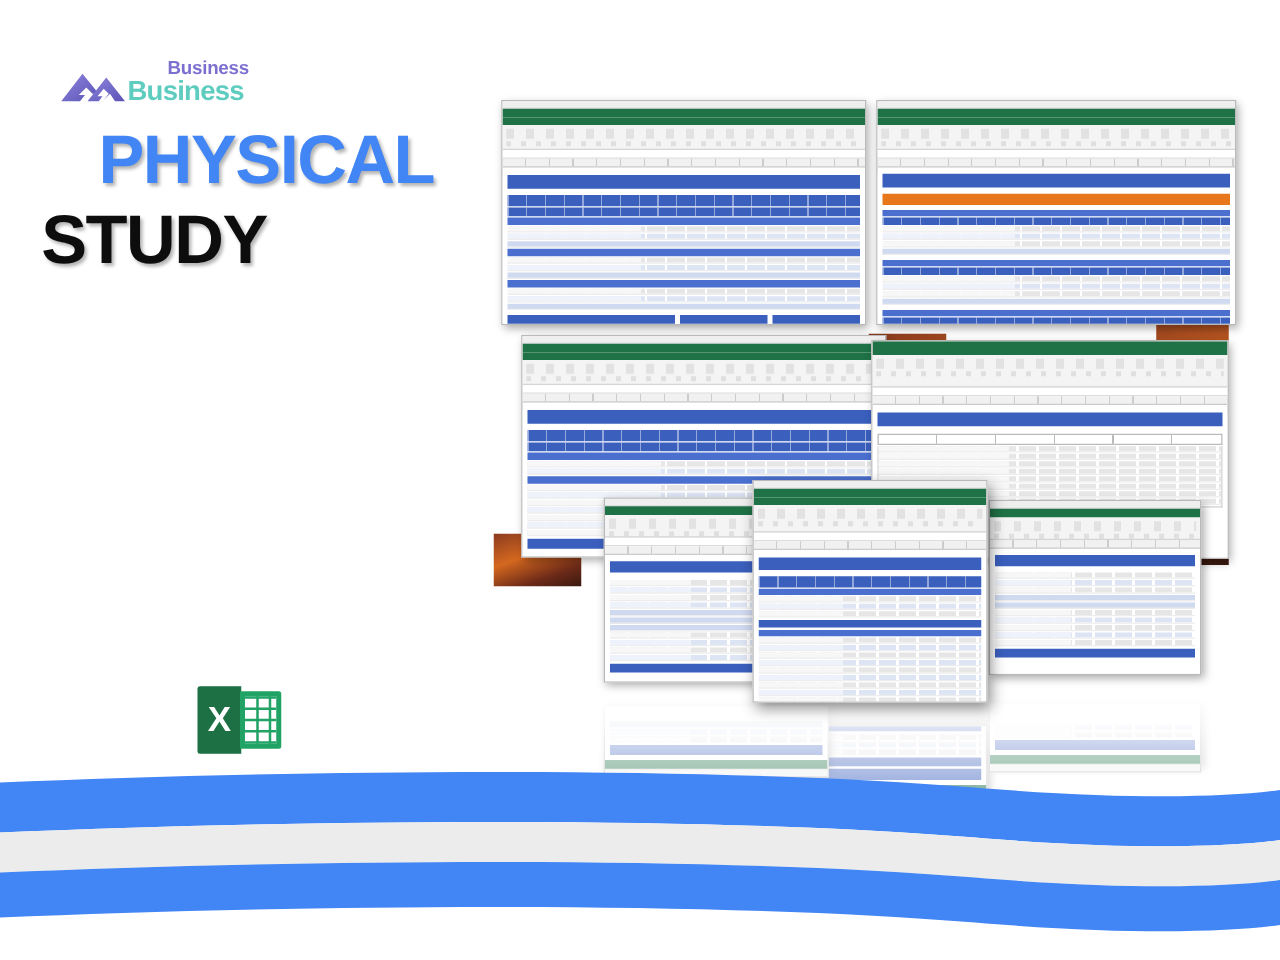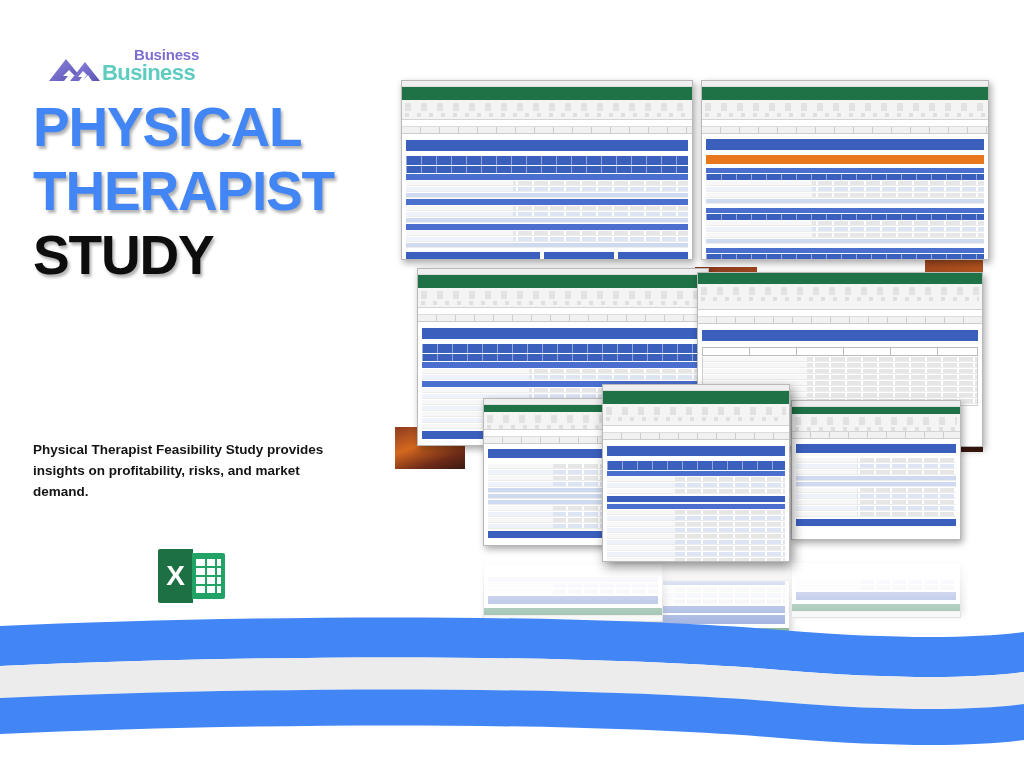--- a/index.html
+++ b/index.html
@@ -35,21 +35,21 @@
   }
 
   
   .hero { position: absolute; left: 33px; top: 96px; width: 360px; }
   .hero-line {
     font-size: 55px; font-weight: bold; line-height: 1.16;
     letter-spacing: -1.2px;
     text-shadow: 2px 3px 3px rgba(0,0,0,0.30);
     white-space: nowrap;
   }
-  .hero-line.blue { color: #4285f4; }
+  .hero-line.blue { color: #4285f4; text-align: center; }
   .hero-line.dark { color: #0d0d0d; }
 
   .hero-sub {
     position: absolute; left: 33px; top: 440px; width: 320px;
     font-size: 13.5px; font-weight: bold; line-height: 1.55;
     color: #141414;
   }
 
   
   .excel-icon { position: absolute; left: 158px; top: 547px; width: 70px; height: 58px; }
@@ -168,25 +168,23 @@
     </svg>
     <div class="logo-text">
       <div class="logo-business" data-bind="brand.logo_word_1">Business</div>
       <div class="logo-conceptor" data-bind="brand.logo_word_2">Business</div>
     </div>
   </div>
 
 
   <div class="hero">
     <div class="hero-line blue" data-bind="hero.lines.0.text">PHYSICAL</div>
-    <div class="hero-line blue" data-bind="hero.lines.1.text">THERAPIST</div>
     <div class="hero-line dark" data-bind="hero.lines.3.text">STUDY</div>
   </div>
 
-  <div class="hero-sub" data-bind="hero.subtitle">Physical Therapist Feasibility Study provides insights on profitability, risks, and market demand.</div>
 
   <div class="excel-icon">
     <div class="xl-left"></div>
     <div class="xl-x" data-bind="file_type.letter">X</div>
     <div class="xl-right">
       <div class="xl-grid">
         <i style="left:0;top:0;width:100%;height:2px;"></i>
         <i style="left:0;top:9px;width:100%;height:2px;"></i>
         <i style="left:0;top:18px;width:100%;height:2px;"></i>
         <i style="left:0;top:27px;width:100%;height:2px;"></i>

